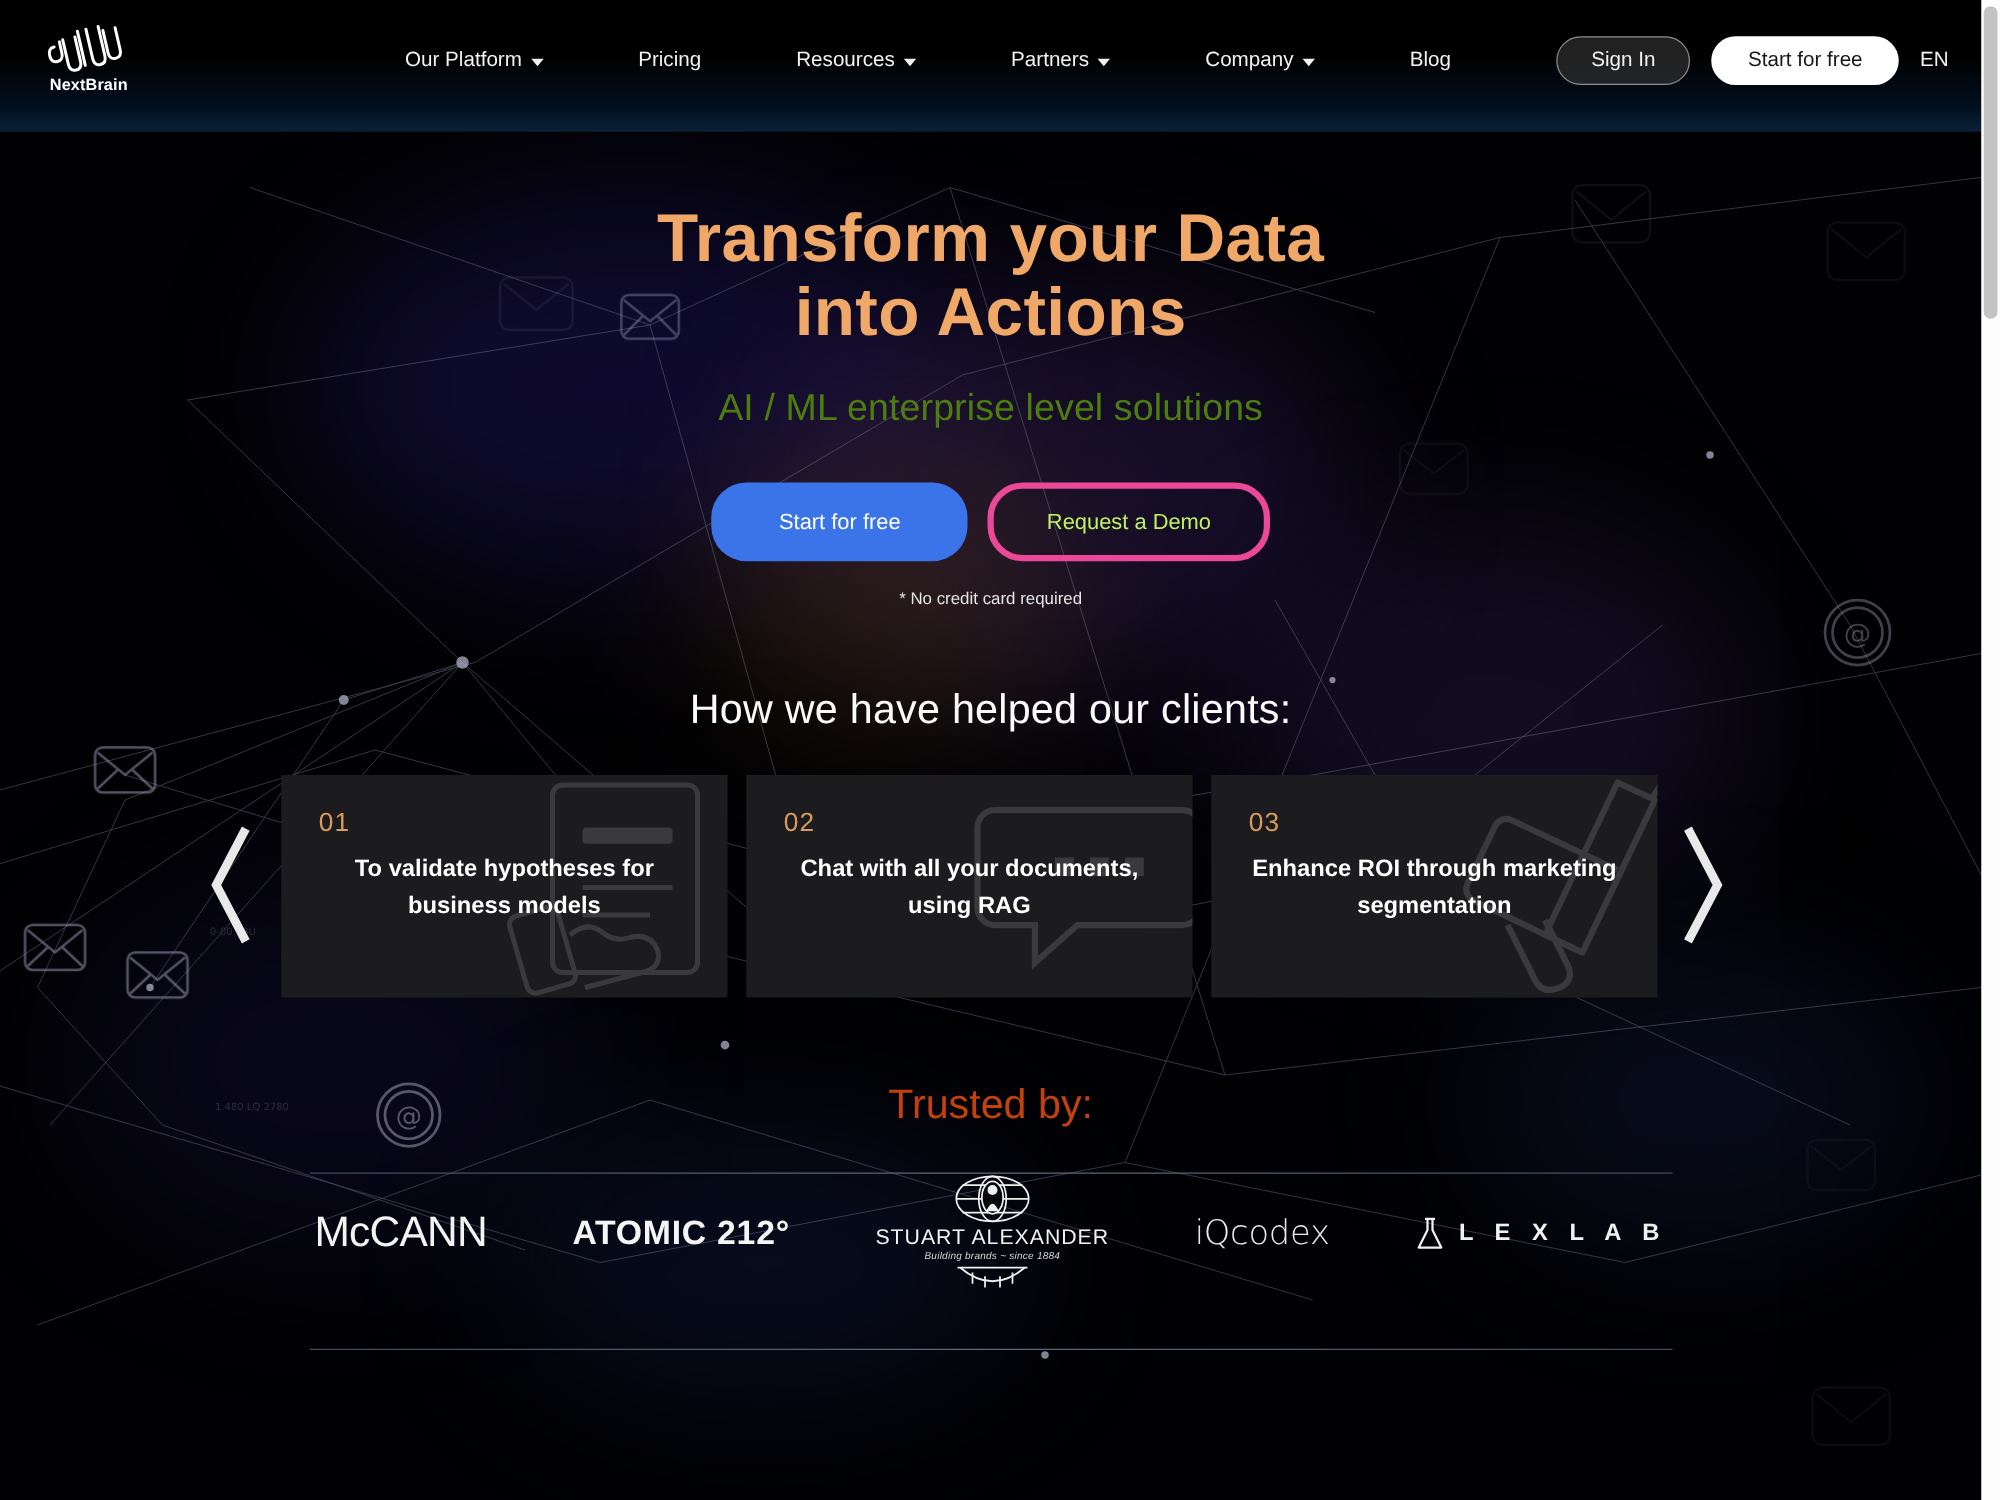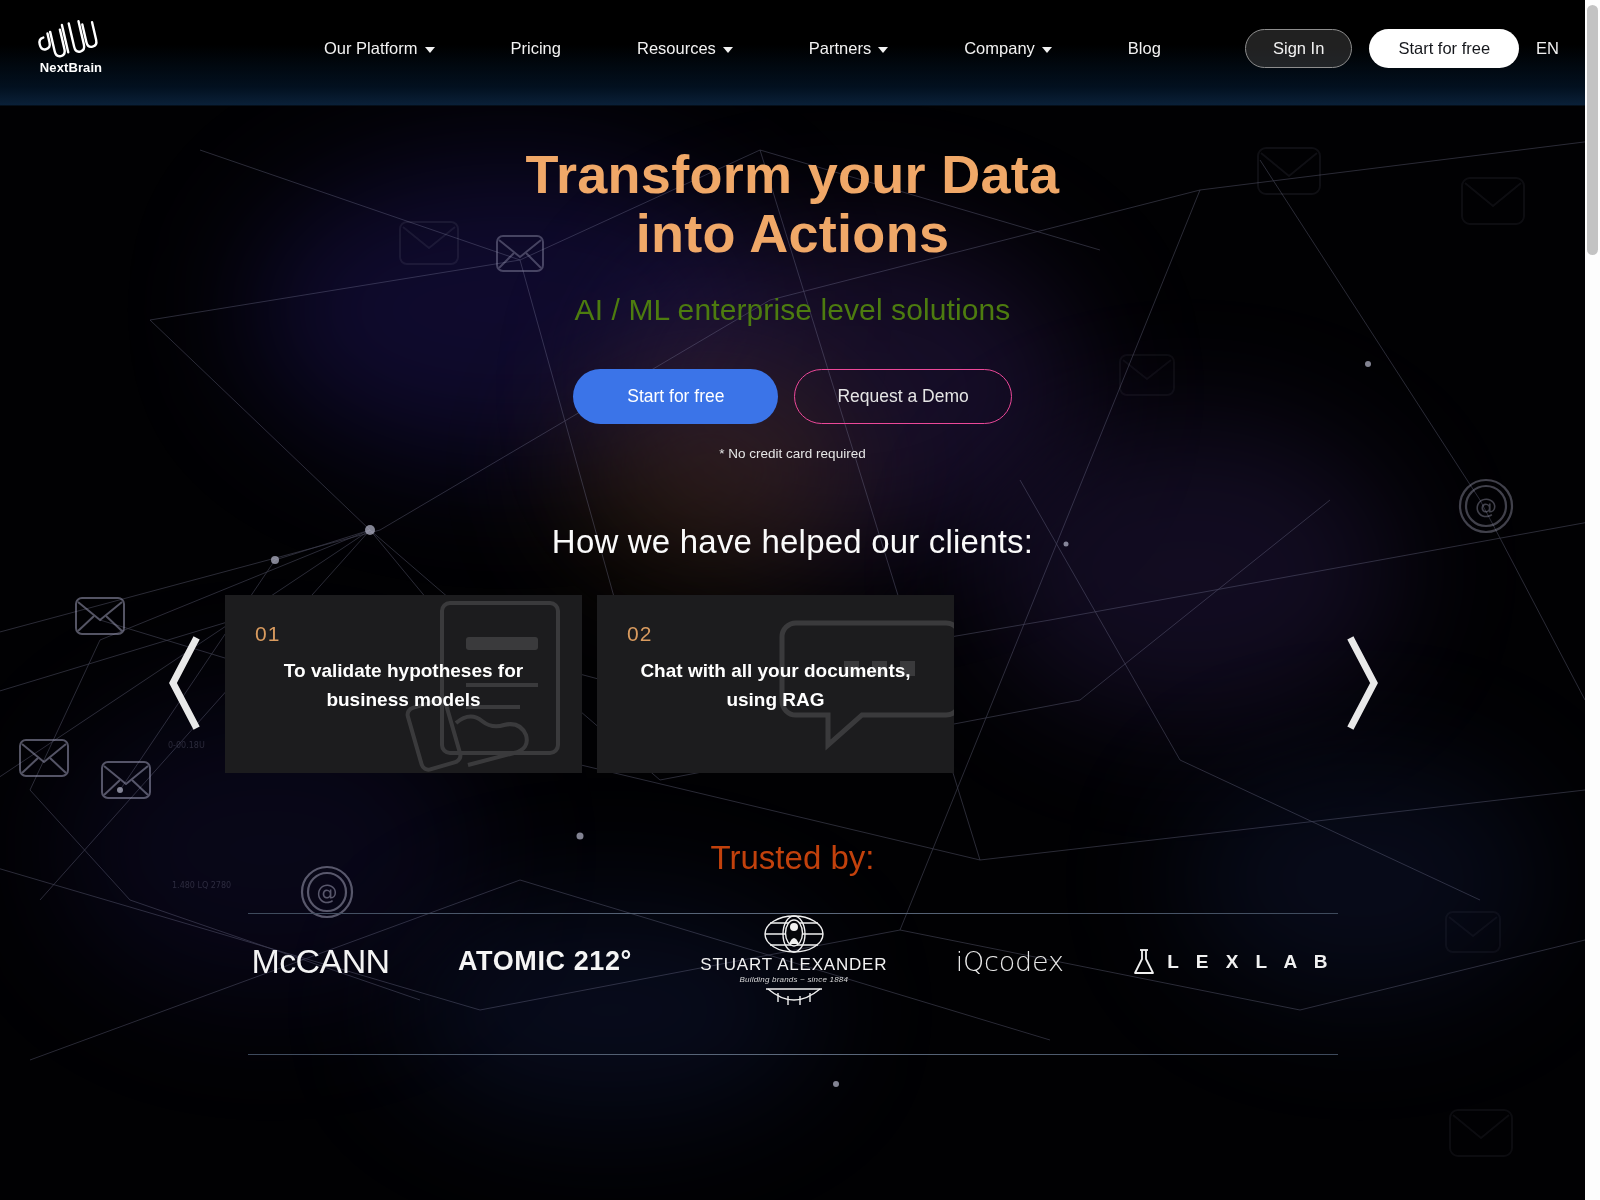--- a/index.html
+++ b/index.html
@@ -66,39 +66,39 @@
     font-family:inherit;
   }
   #btn-startfree-nav {
     border:none; background:#fff; color:#16181d; font-size:16.5px;
     border-radius:22px; padding:10px 29px; cursor:pointer;
     font-family:inherit;
   }
   #lang { color:#f0f0f0; font-size:16.5px; cursor:pointer; padding-right:18px; }
 
   
-  #hero { position:absolute; left:0; top:99px; width:1585px; z-index:10; }
+  #hero { position:absolute; left:0; top:116px; width:1585px; z-index:10; }
   #headline {
     text-align:center; margin-top:46px;
     font-size:54px; font-weight:800; line-height:1.09;
     color:#f0a868; letter-spacing:.3px;
   }
   #subheadline {
     text-align:center; margin-top:30px;
     font-size:30px; font-weight:300; color:#4d7c0f; letter-spacing:.1px;
   }
   #cta-row {
     margin-top:42px; display:flex; justify-content:center; gap:16px;
   }
   #btn-hero-start {
     background:#3b74e8; border:none; color:#fff; font-size:17.5px;
     border-radius:28px; padding:16px 54px; cursor:pointer; font-family:inherit;
   }
   #btn-hero-demo {
-    background:transparent; border:1px solid #ec4899; color:#e5e5e5; font-size:17.5px;
+    background:transparent; border:5px solid #ec4899; color:#bef264; font-size:17.5px;
     border-radius:28px; padding:16px 42px; cursor:pointer; font-family:inherit;
   }
   #nocc { text-align:center; margin-top:22px; font-size:13.5px; color:#e6e6e6; }
 
   
   #clients-title {
     text-align:center; margin-top:62px;
     font-size:33px; font-weight:300; color:#fafafa; letter-spacing:.2px;
   }
   #carousel {
@@ -380,20 +380,34 @@
             <g fill="#d8d8d8">
               <rect x="72" y="66" width="15" height="15"></rect>
               <rect x="100" y="66" width="15" height="15"></rect>
               <rect x="128" y="66" width="15" height="15"></rect>
             </g>
           </svg>
           <div class="num">02</div>
           <div class="ctext">Chat with all your documents, using RAG</div>
         </div>
 
+        <div class="card">
+          <svg class="wm" viewBox="0 0 200 178">
+            <g stroke="#d8d8d8" stroke-width="5" fill="none" stroke-linejoin="round">
+              <path d="M150 6 l30 14 -58 122 -30 -14 z"></path>
+              <path d="M122 142 L34 100 a10 10 0 0 1 -4 -13 l22 -46 a10 10 0 0 1 13 -5 l85 40"></path>
+              <path d="M62 120 l22 44 q6 12 20 6 q12 -6 6 -18 l-18 -36"></path>
+              <path d="M186 40 l20 -8"></path>
+                <path d="M190 66 l22 2"></path>
+                <path d="M178 18 l12 -18"></path>
+            </g>
+          </svg>
+          <div class="num">03</div>
+          <div class="ctext">Enhance ROI through marketing segmentation</div>
+        </div>
 
       </div>
 
       <svg id="arrow-next" class="arrow" viewBox="0 0 46 120">
         <path d="M14 18 L36 60 L14 102" stroke="#e9e9e9" stroke-width="7" fill="none" stroke-linecap="square"></path>
       </svg>
     </div>
 
     <h2 id="trusted-title">Trusted by:</h2>
 

